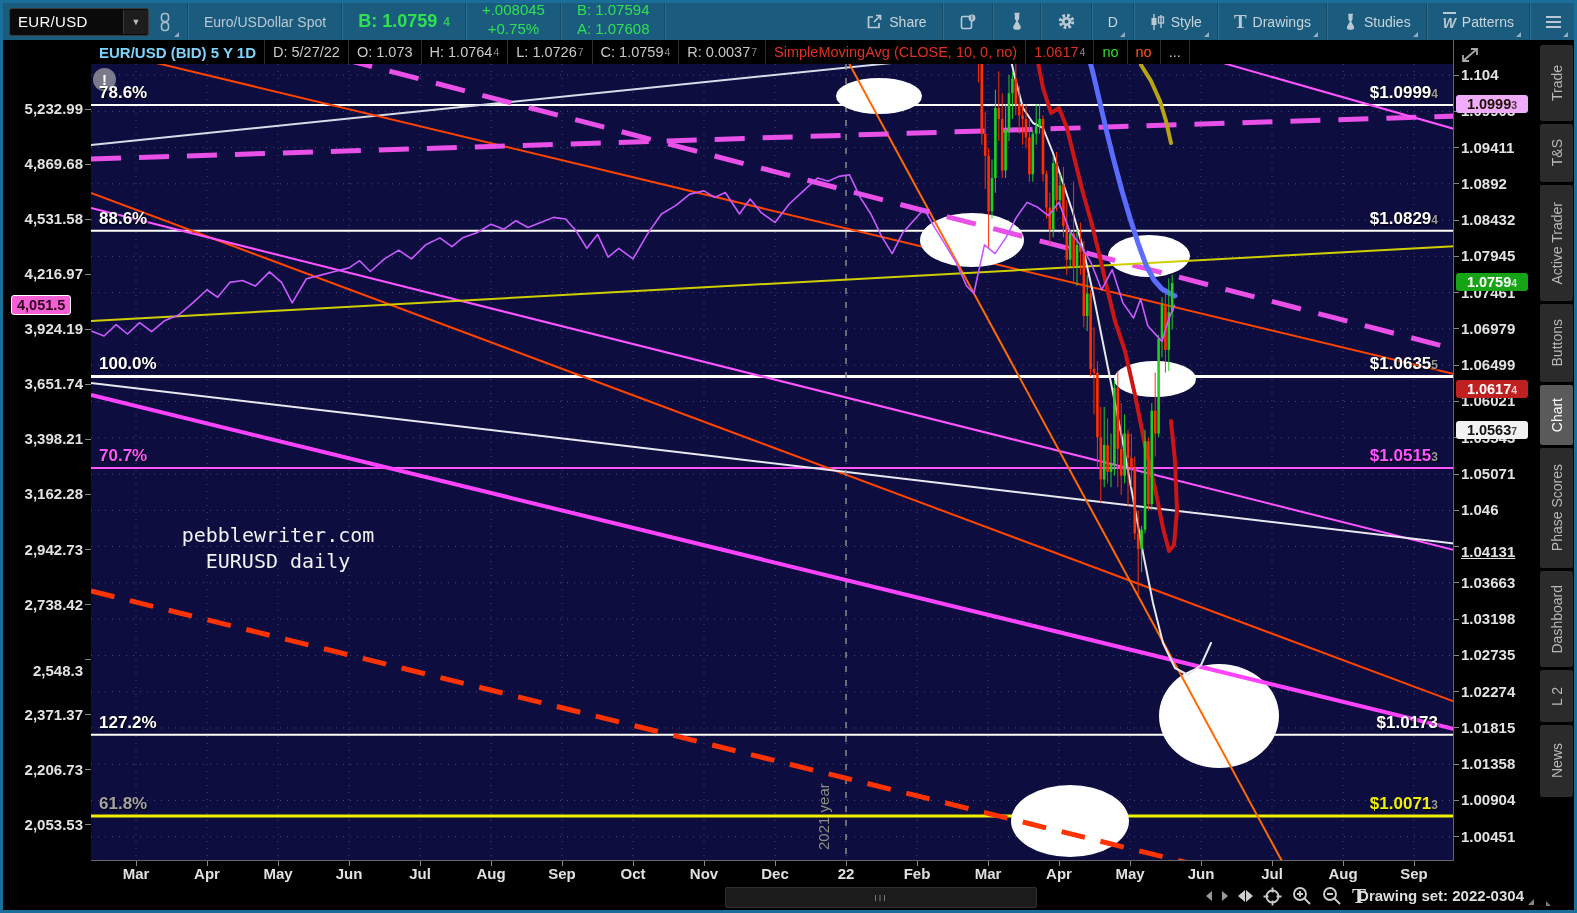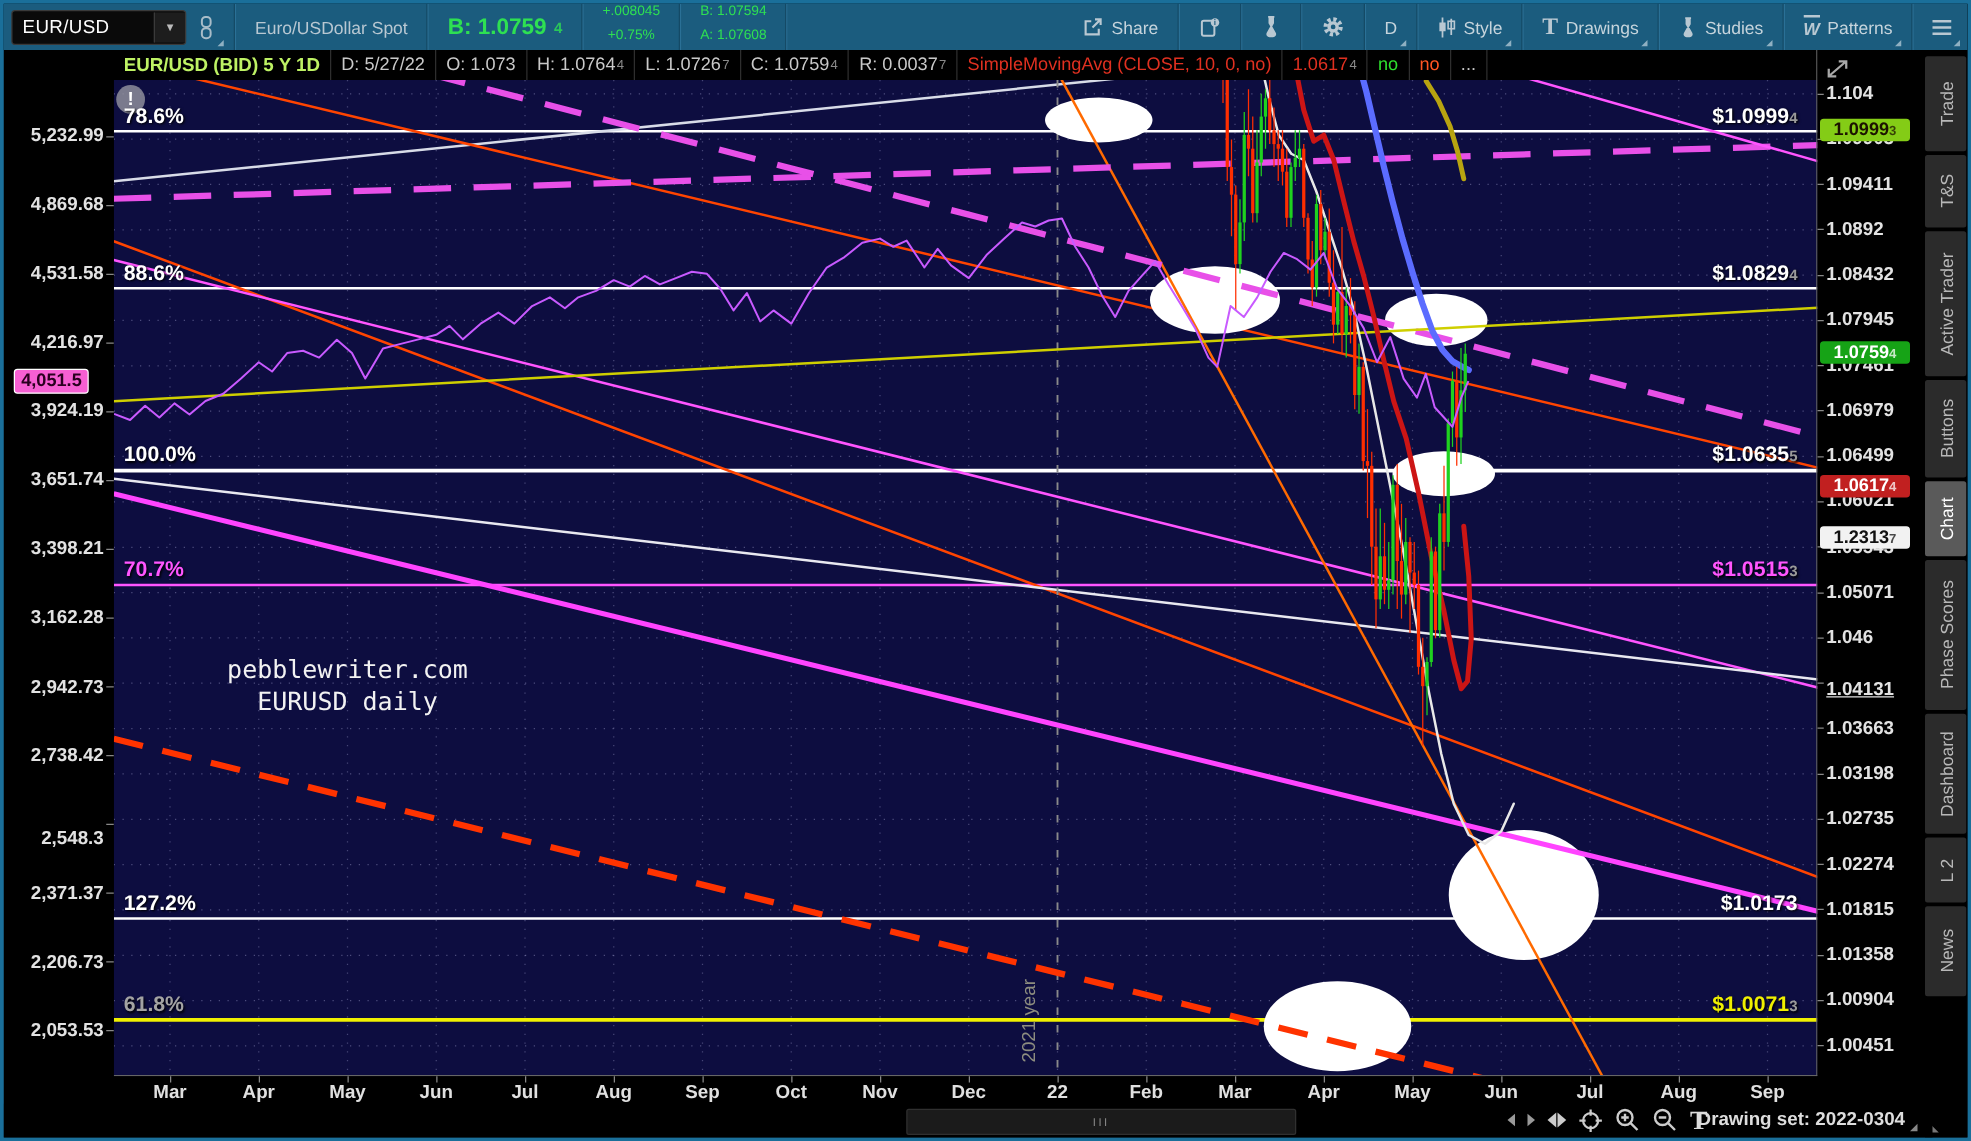--- a/index.html
+++ b/index.html
@@ -12,30 +12,30 @@
   #symbol-box{display:flex;align-items:center;margin-left:6px;background:#0a0a0a;border:1px solid #3a3a3a;
               border-radius:3px;height:26px;width:138px;flex:none;}
   #symbol-box .sym{flex:1;padding-left:8px;color:#fff;font-size:15px;letter-spacing:.3px;}
   #symbol-box .dd{width:24px;height:24px;background:#1d1d1d;border-left:1px solid #3a3a3a;color:#bbb;
                   display:flex;align-items:center;justify-content:center;font-size:9px;}
   .tb-item{display:flex;align-items:center;gap:6px;padding:0 9px;height:37px;flex:none;position:relative;}
   .tb-item svg{flex:none;}
   .green{color:#2ee052;}
   .big-bid{font-size:18px;font-weight:bold;}
   .big-bid .sub{font-size:12px;opacity:.8;}
-  .two-line{display:flex;flex-direction:column;line-height:13px;font-size:11px;}
+  .two-line{display:flex;flex-direction:column;line-height:13px;font-size:15px;}
   .desc{color:#b9c8d2;font-size:14px;}
   .corner{position:absolute;right:2px;bottom:3px;width:0;height:0;
           border-left:5px solid transparent;border-bottom:5px solid #8fb0c2;}
   #tb-right{margin-left:auto;display:flex;align-items:center;height:37px;}
   
   #chart-header{position:absolute;left:88px;top:37px;width:1363px;height:24px;background:#000;
                 display:flex;align-items:center;font-size:14.5px;color:#c9c9c9;overflow:hidden;}
   .hd-seg{padding:0 8px;border-right:1px solid #2e2e2e;height:24px;display:flex;align-items:center;white-space:nowrap;}
-  .hd-title{color:#bef264;font-weight:bold;font-size:15px;text-align:center;}
+  .hd-title{color:#7dd3fc;font-weight:bold;font-size:15px;text-align:center;}
   .hd-sub{font-size:10.5px;color:#8a8a8a;margin-left:1px;}
   .sma10{color:#e03020;}
   .flag-g{color:#2ee02e;}
   .flag-r{color:#ff5522;}
   .sma20{color:#eee;}
   
   .ax-label{position:absolute;color:#e2e2e2;font-size:15px;font-weight:bold;white-space:nowrap;}
   .tickdash{position:absolute;background:#888;}
   .badge{position:absolute;font-size:14.5px;font-weight:bold;border-radius:3px;padding:1px 5px;white-space:nowrap;}
   .badge .sub{font-size:10.5px;opacity:.75;}
@@ -581,24 +581,24 @@
     <div class="ax-label" style="left: 1458px; top: 679.683px;">1.02274</div>
     <div class="tickdash" style="left: 1451px; top: 688.183px; width: 5px; height: 1px;"></div>
     <div class="ax-label" style="left: 1458px; top: 715.964px;">1.01815</div>
     <div class="tickdash" style="left: 1451px; top: 724.464px; width: 5px; height: 1px;"></div>
     <div class="ax-label" style="left: 1458px; top: 752.25px;">1.01358</div>
     <div class="tickdash" style="left: 1451px; top: 760.75px; width: 5px; height: 1px;"></div>
     <div class="ax-label" style="left: 1458px; top: 788.461px;">1.00904</div>
     <div class="tickdash" style="left: 1451px; top: 796.961px; width: 5px; height: 1px;"></div>
     <div class="ax-label" style="left: 1458px; top: 824.754px;">1.00451</div>
     <div class="tickdash" style="left: 1451px; top: 833.254px; width: 5px; height: 1px;"></div>
-    <div class="badge" style="left: 1453px; top: 91.791px; background: #84cc16; color: rgb(28, 18, 0); width: 62px; text-align: center;"><span>1.0999</span><span class="sub">3</span></div>
+    <div class="badge" style="left: 1453px; top: 91.791px; background: #f0abfc; color: rgb(28, 18, 0); width: 62px; text-align: center;"><span>1.0999</span><span class="sub">3</span></div>
     <div class="badge" style="left: 1453px; top: 269.661px; background: rgb(22, 163, 22); color: rgb(255, 255, 255); width: 62px; text-align: center;"><span>1.0759</span><span class="sub">4</span></div>
     <div class="badge" style="left: 1453px; top: 376.823px; background: rgb(193, 32, 32); color: rgb(255, 255, 255); width: 62px; text-align: center;"><span>1.0617</span><span class="sub">4</span></div>
-    <div class="badge" style="left: 1453px; top: 417.722px; background: rgb(242, 242, 242); color: rgb(17, 17, 17); width: 62px; text-align: center;"><span>1.2313</span><span class="sub">7</span></div>
+    <div class="badge" style="left: 1453px; top: 417.722px; background: rgb(242, 242, 242); color: rgb(17, 17, 17); width: 62px; text-align: center;"><span>1.0563</span><span class="sub">7</span></div>
     <div class="month" style="left: 133px;">Mar</div>
     <div class="tickdash" style="left: 133px; top: 858px; width: 1px; height: 5px;"></div>
     <div class="month" style="left: 204px;">Apr</div>
     <div class="tickdash" style="left: 204px; top: 858px; width: 1px; height: 5px;"></div>
     <div class="month" style="left: 275px;">May</div>
     <div class="tickdash" style="left: 275px; top: 858px; width: 1px; height: 5px;"></div>
     <div class="month" style="left: 346px;">Jun</div>
     <div class="tickdash" style="left: 346px; top: 858px; width: 1px; height: 5px;"></div>
     <div class="month" style="left: 417px;">Jul</div>
     <div class="tickdash" style="left: 417px; top: 858px; width: 1px; height: 5px;"></div>

